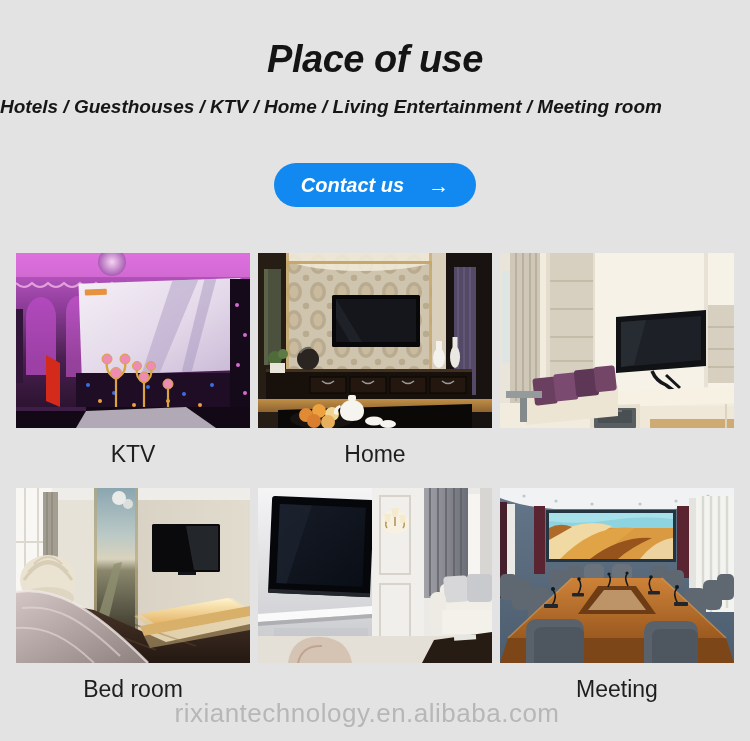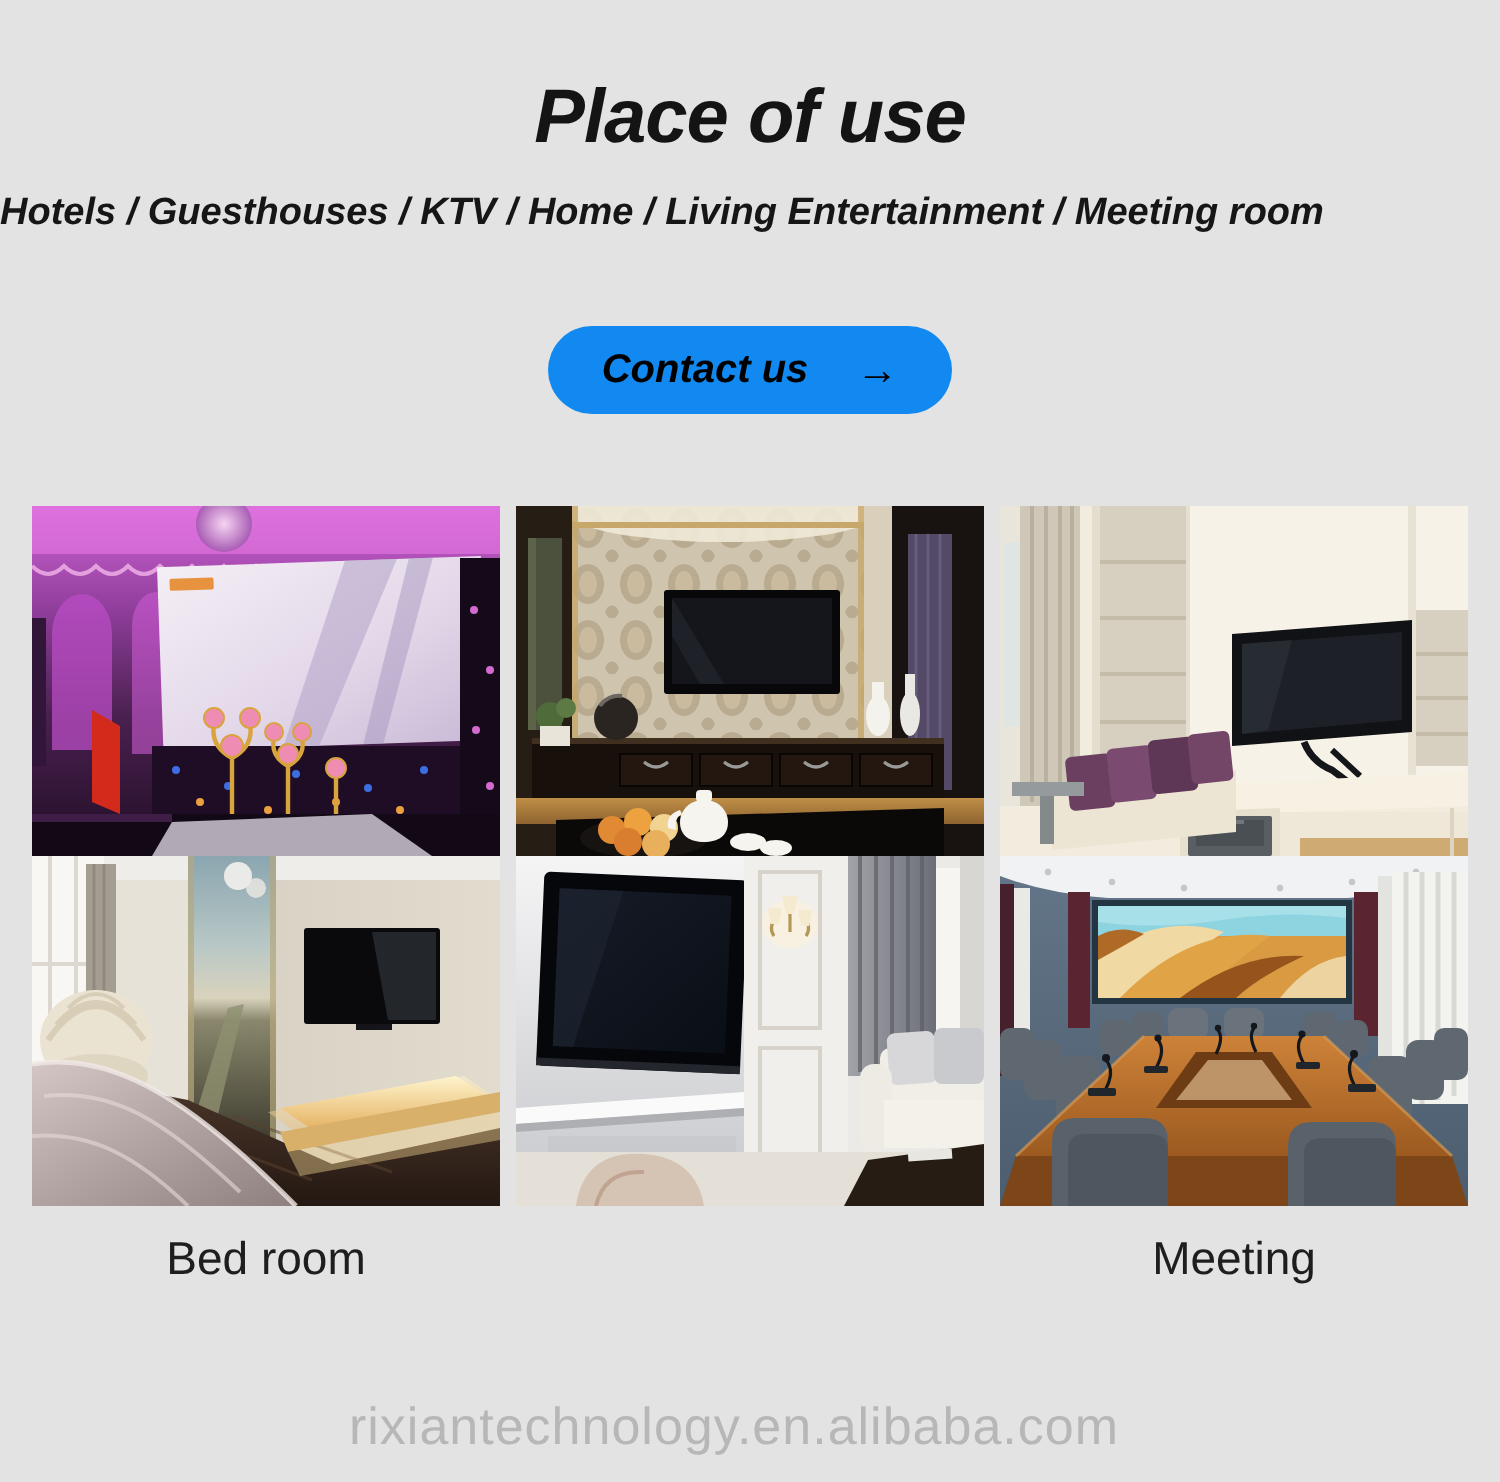--- a/index.html
+++ b/index.html
@@ -16,21 +16,21 @@
   }
   .page-subtitle{
     margin-top:12px; text-align:left; white-space:nowrap;
     font-size:19px; line-height:25px; font-weight:bold; font-style:italic;
     color:#161616;
   }
   .btn-row{ text-align:center; margin-top:44px; height:44px; }
   .contact-btn{
     display:inline-flex; align-items:center; justify-content:center; gap:24px;
     height:44px; padding:0 27px; border:none; border-radius:22px;
-    background:#1289f0; color:#000000; cursor:pointer;
+    background:#1289f0; color:#ffffff; cursor:pointer;
     font-family:"Liberation Sans", sans-serif;
     font-size:20px; font-weight:bold; font-style:italic;
   }
   .contact-btn .arrow{ font-style:normal; font-weight:bold; font-size:21px; line-height:1; }
   .gallery{
     margin-top:46px; padding:0 16px;
     display:grid; grid-template-columns:repeat(3,234px); column-gap:8px;
   }
   .cell{ width:234px; }
   .photo{ width:234px; height:175px; overflow:hidden; position:relative; background:#888; }
@@ -130,20 +130,21 @@
             <circle cx="121" cy="113" r="4.5"></circle>
               <circle cx="135" cy="113" r="4.5"></circle>
               <circle cx="128" cy="124" r="5"></circle>
             <circle cx="152" cy="131" r="5"></circle>
           </g>
           <path d="M0,154 H234 V175 H0 z" fill="#120816"></path>
           <path d="M70,158 L170,154 L200,175 H60 z" fill="#cfc6d2" opacity=".85"></path>
           <path d="M0,154 h70 v4 H0 z" fill="#51275c" opacity=".7"></path>
         </svg>
       </div>
+      <figcaption class="caption">KTV</figcaption>
     </figure>
 
     <figure class="cell">
       <div class="photo">
         <svg viewBox="0 0 234 175" preserveAspectRatio="none">
           <defs>
             <pattern id="h-dam" width="24" height="28" patternUnits="userSpaceOnUse">
               <rect width="24" height="28" fill="#cfc4ae"></rect>
               <ellipse cx="12" cy="11" rx="8" ry="10" fill="#b9ab90"></ellipse>
               <ellipse cx="12" cy="11" rx="4.5" ry="6.5" fill="#cabb9f"></ellipse>
@@ -205,20 +206,21 @@
           <circle cx="70" cy="169" r="7" fill="#e8b05c"></circle>
           <g fill="#f6f4ee">
             <path d="M94,147 c-8,0 -12,6 -12,11 c0,7 5,10 12,10 c7,0 12,-3 12,-10 c0,-5 -4,-11 -12,-11 z"></path>
             <path d="M82,152 q-7,2 -6,9 l4,1 q-1,-6 3,-8 z"></path>
             <rect x="90" y="142" width="8" height="6" rx="2"></rect>
             <ellipse cx="116" cy="168" rx="9" ry="4.5"></ellipse>
               <ellipse cx="130" cy="171" rx="8" ry="4"></ellipse>
           </g>
         </svg>
       </div>
+      <figcaption class="caption">Home</figcaption>
     </figure>
 
     <figure class="cell">
       <div class="photo">
         <svg viewBox="0 0 234 175" preserveAspectRatio="none">
           <rect width="234" height="175" fill="#f2ecdf"></rect>
           <rect x="88" y="0" width="146" height="142" fill="#f7f2e8"></rect>
           <rect x="0" y="0" width="14" height="150" fill="#e9e5da"></rect>
           <rect x="2" y="18" width="10" height="92" fill="#dfe5e2"></rect>
           <rect x="10" y="0" width="30" height="150" fill="#cfc7b7"></rect>

